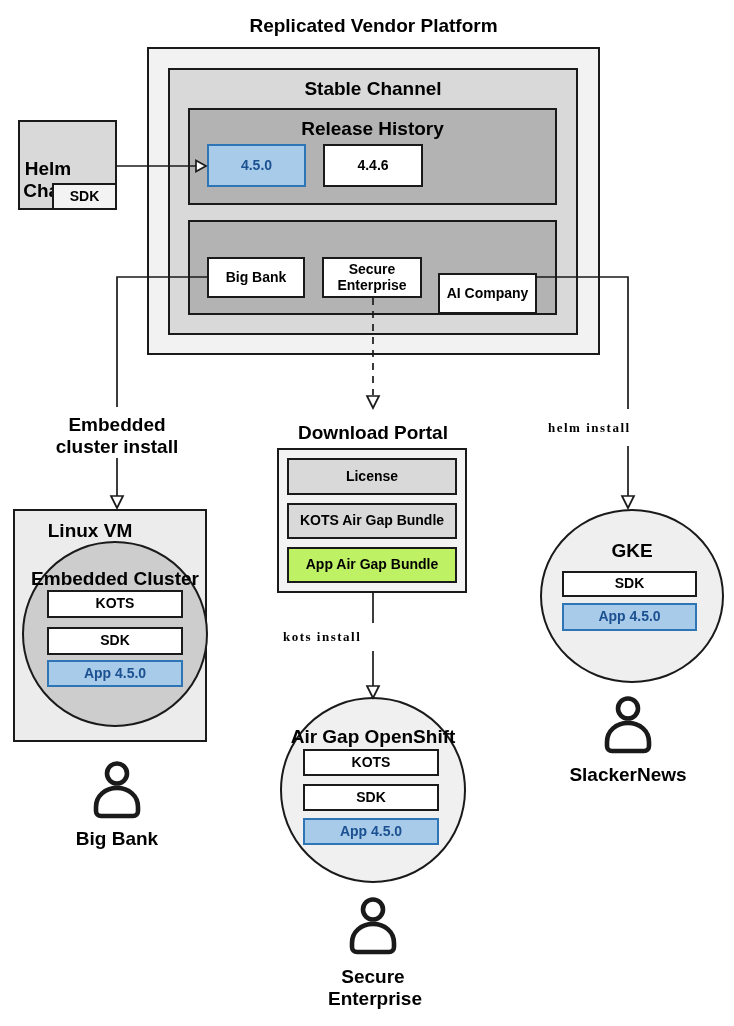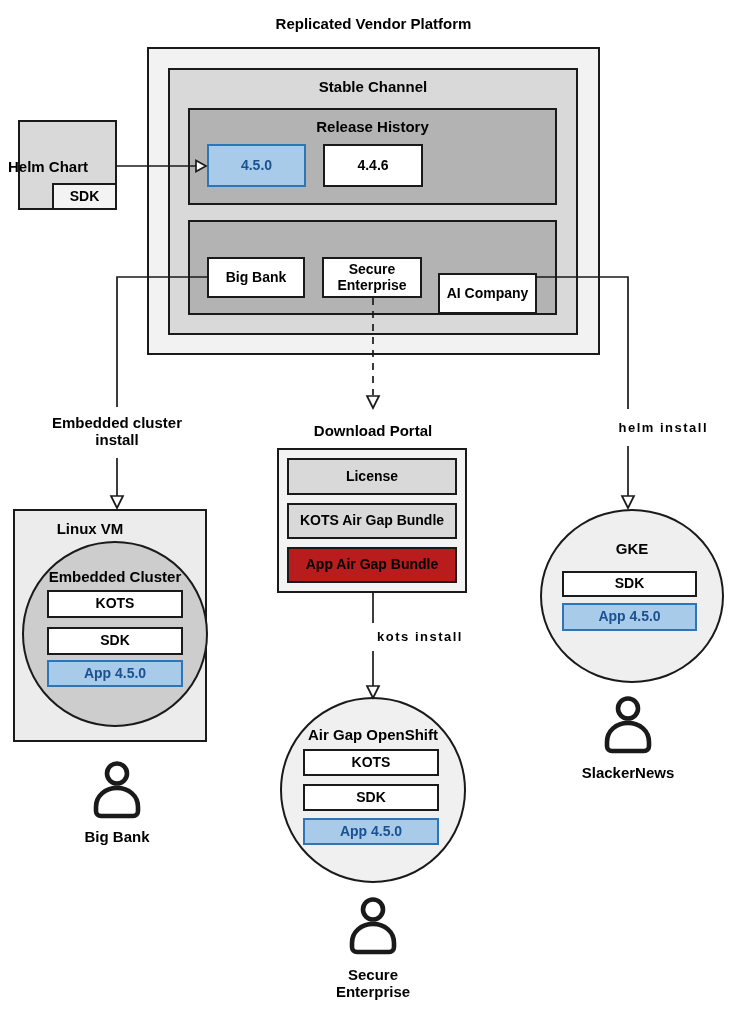--- a/index.html
+++ b/index.html
@@ -3,24 +3,24 @@
 <meta charset="utf-8">
 <style>
   html,body{margin:0;padding:0;background:#fff;}
   .canvas{
     position:relative;width:734px;height:1026px;background:#fff;
     font-family:"Liberation Sans","DejaVu Sans",sans-serif;overflow:hidden;
   }
   .abs{position:absolute;box-sizing:border-box;}
   .box{border:2px solid var(--box-border,#1a1a1a);}
   .circle{border-radius:50%;}
-  .lbl{font-weight:bold;font-size:15px;color:#000;text-align:center;line-height:1.15;}
+  .lbl{font-weight:bold;font-size:19px;color:#000;text-align:center;line-height:1.15;}
   .cell{display:flex;align-items:center;justify-content:center;font-weight:bold;font-size:14px;color:#000;text-align:center;line-height:1.1;background:#fff;}
   .hl{background:var(--highlight-fill,#a8cbe9);border-color:var(--highlight-border,#2e75b5);color:var(--highlight-text,#1b5091);}
-  .mono{font-family:Liberation Sans, sans-serif;font-weight:bold;font-size:13px;letter-spacing:1.5px;text-align:right;color:#000;}
+  .mono{font-family:Liberation Serif, serif;font-weight:bold;font-size:13px;letter-spacing:1.5px;text-align:left;color:#000;}
   .fill-f2{background:#f2f2f2;}
   .fill-d9{background:#d9d9d9;}
   .fill-b3{background:#b3b3b3;}
   .fill-f3{background:#f3f3f3;}
   .fill-ec{background:#ececec;}
   .fill-cd{background:#cdcdcd;}
   .fill-f0{background:#f0f0f0;}
   .fill-ef{background:#efefef;}
   svg.overlay{position:absolute;left:0;top:0;z-index:6;pointer-events:none;}
   svg.person{position:absolute;z-index:3;}
@@ -69,21 +69,21 @@
   <div class="abs box cell hl" style="left:47px;top:660px;width:136px;height:27px">App 4.5.0</div>
   <svg class="person" style="left:89px;top:761px" width="56" height="58" viewBox="0 0 56 58">
       <use href="#person-shape"></use>
     </svg>
   <div class="abs lbl" style="left:57px;top:828px;width:120px">Big Bank</div>
 
   <div class="abs lbl" style="left:292px;top:422px;width:162px">Download Portal</div>
   <div class="abs box fill-f3" style="left:277px;top:448px;width:190px;height:145px"></div>
   <div class="abs box cell fill-d9" style="left:287px;top:458px;width:170px;height:37px;background:#d9d9d9">License</div>
   <div class="abs box cell fill-d9" style="left:287px;top:503px;width:170px;height:36px;background:#d9d9d9">KOTS Air Gap Bundle</div>
-  <div class="abs box cell fill-d9" style="left:287px;top:547px;width:170px;height:36px;background:#b91c1c">App Air Gap Bundle</div>
+  <div class="abs box cell fill-d9" style="left:287px;top:547px;width:170px;height:36px;background:#bef264">App Air Gap Bundle</div>
   <div class="abs mono" style="left:283px;top:629px;width:180px">kots install</div>
   <div class="abs box circle fill-f0" style="left:280px;top:697px;width:186px;height:186px"></div>
   <div class="abs lbl" style="left:280px;top:726px;width:186px">Air Gap OpenShift</div>
   <div class="abs box cell" style="left:303px;top:749px;width:136px;height:27px">KOTS</div>
   <div class="abs box cell" style="left:303px;top:784px;width:136px;height:27px">SDK</div>
   <div class="abs box cell hl" style="left:303px;top:818px;width:136px;height:27px">App 4.5.0</div>
   <svg class="person" style="left:345px;top:897px" width="56" height="58" viewBox="0 0 56 58">
       <use href="#person-shape"></use>
     </svg>
   <div class="abs lbl" style="left:328px;top:966px;width:90px">Secure Enterprise</div>

